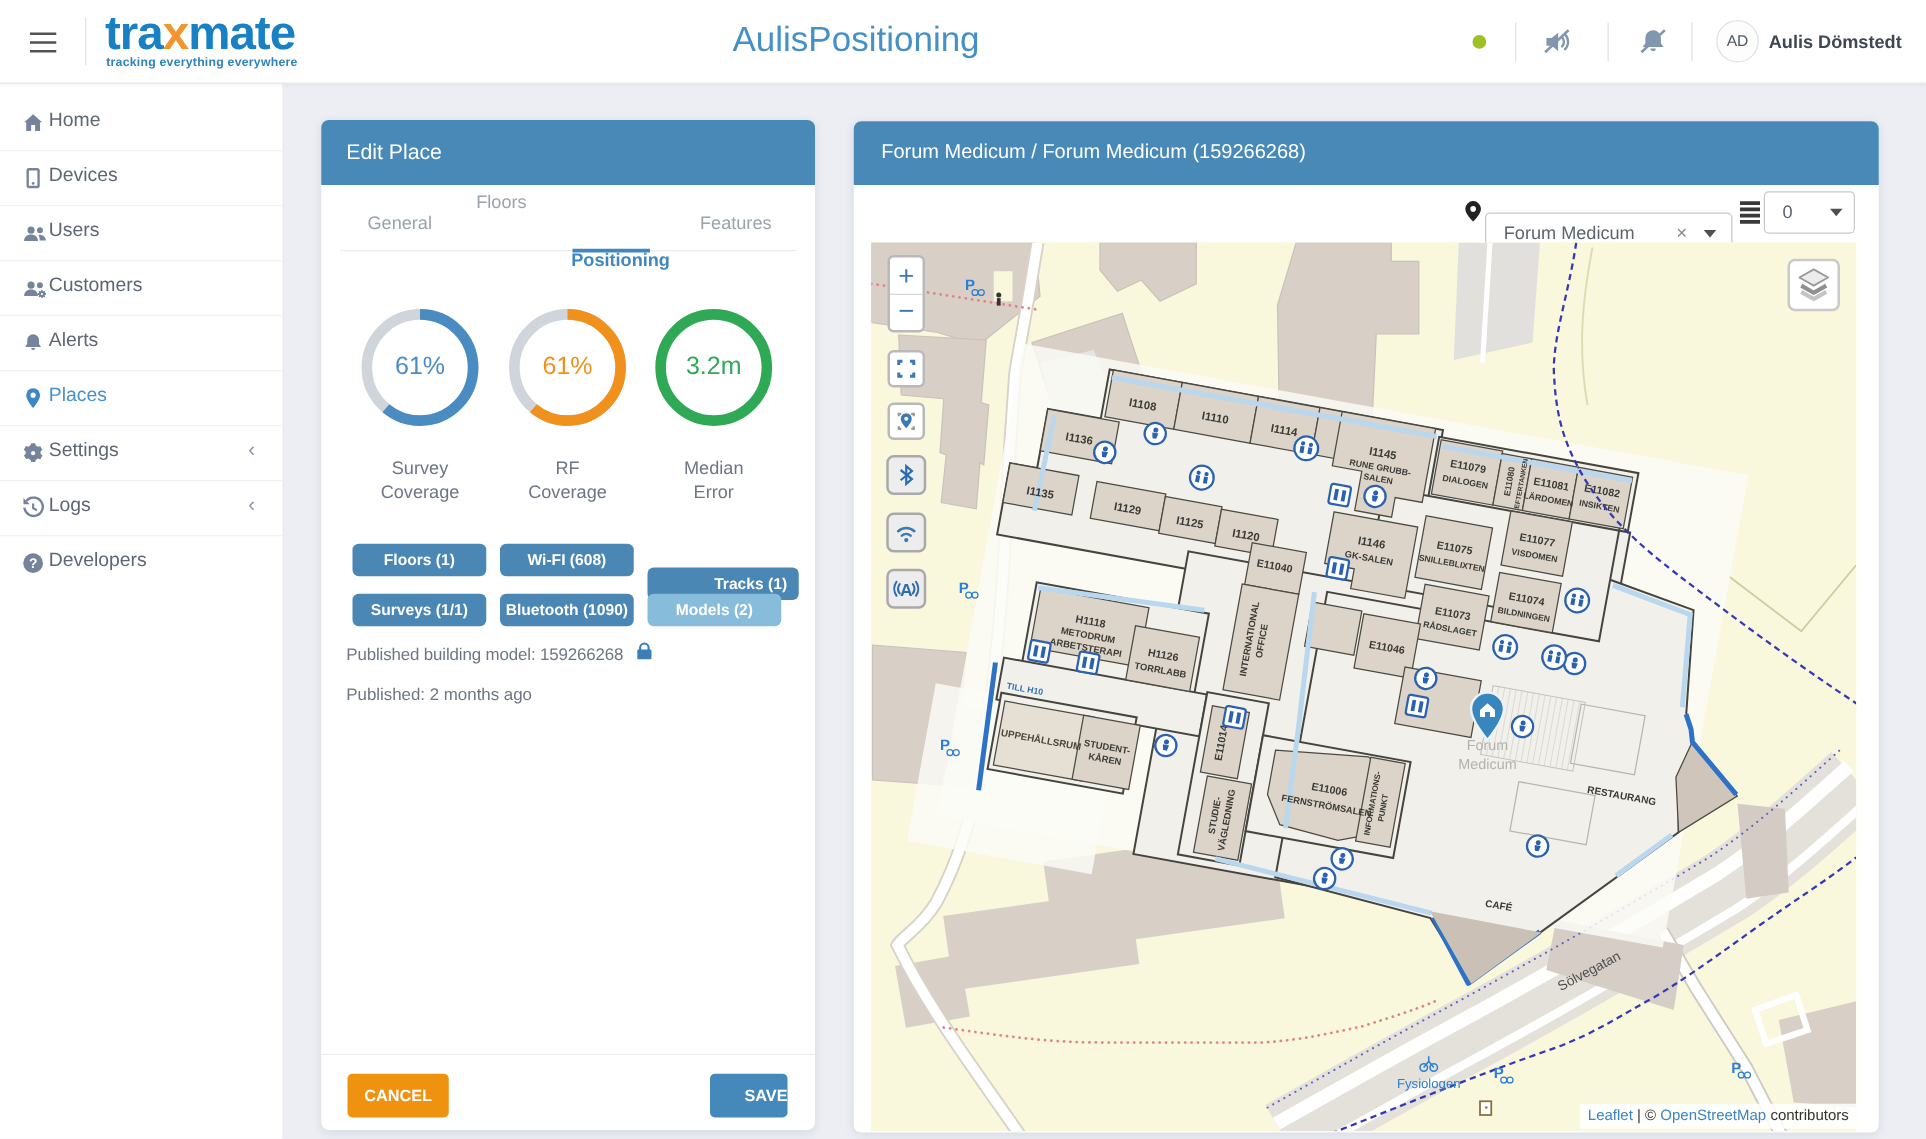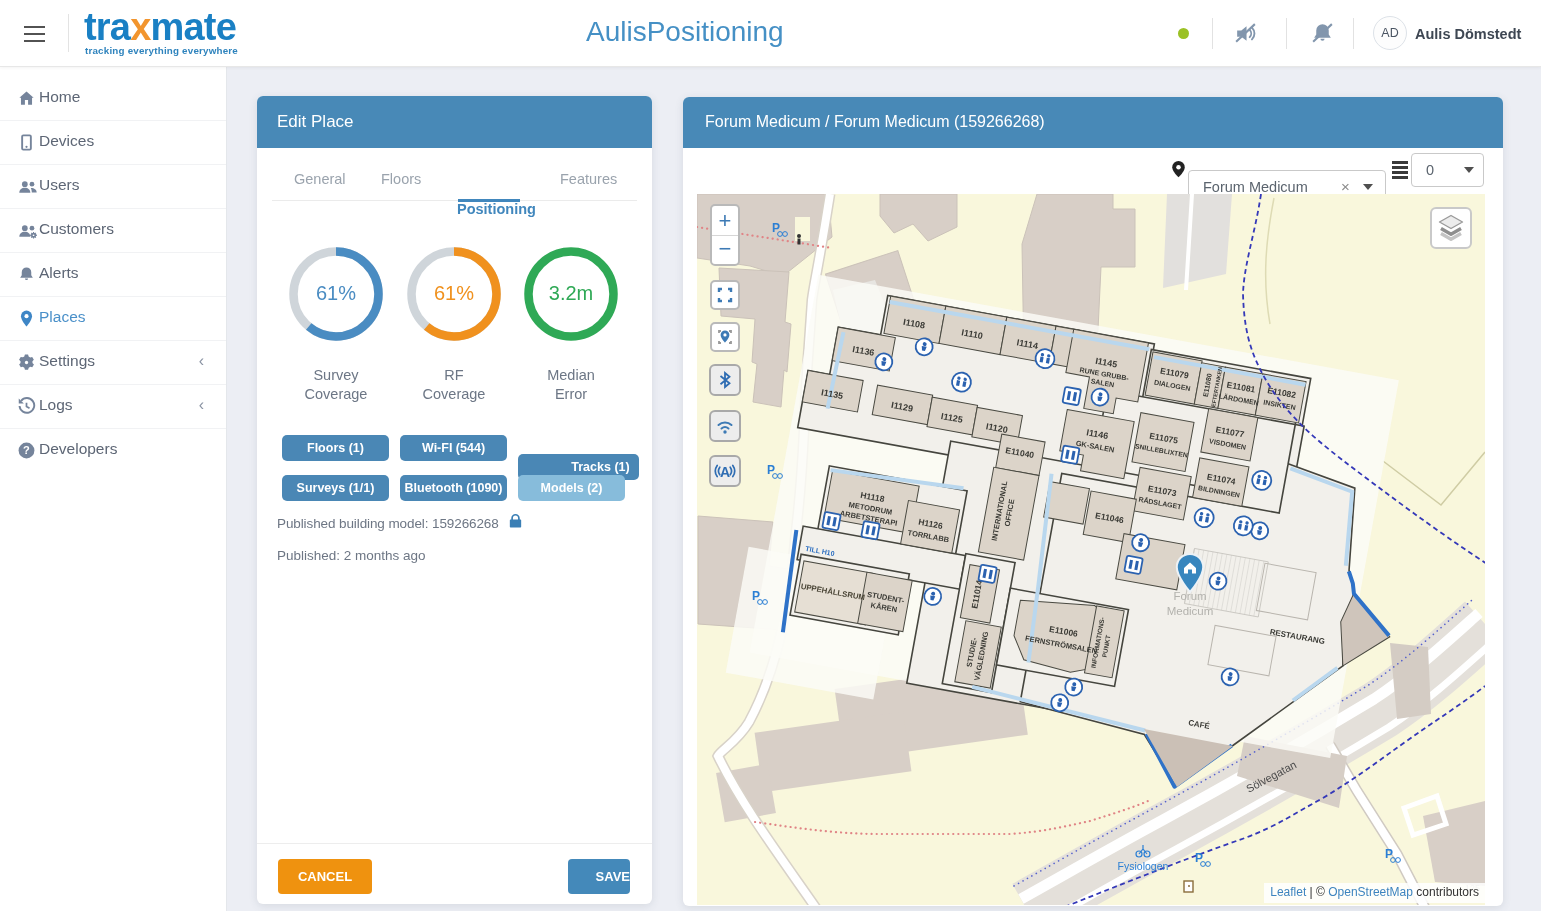--- a/index.html
+++ b/index.html
@@ -127,21 +127,21 @@
       </svg>
     <span class="lbl">Developers</span>
   </div>
 </div>
 
 <div class="card" id="card1" style="left:257px; top:96px; width:395px; height:808px;">
   <div class="cardhead">
       <div style="position:absolute; left:20px; top:16px; font-size:17px;">Edit Place</div>
     </div>
   <div class="abs" style="left:37px; top:75px; font-size:14.5px; color:#9aa3ad;">General</div>
-  <div class="abs" style="left:124px; top:75px; font-size:14.5px; color:#9aa3ad;">Floors</div>
+  <div class="abs" style="left:124px; top:58px; font-size:14.5px; color:#9aa3ad;">Floors</div>
   <div class="abs" style="left:200px; top:75px; font-size:14.5px; color:#4187bd; font-weight:bold;margin-top:30px;">Positioning</div>
   <div class="abs" style="left:303px; top:75px; font-size:14.5px; color:#9aa3ad;">Features</div>
   <div class="abs" style="left:15px; top:104px; width:365px; height:1px; background:#ebebeb;"></div>
   <div class="abs" style="left:201px; top:102.5px; width:62px; height:3.5px; background:#4187bd;"></div>
 
   <svg class="abs" style="left:29px; top:148px;" width="100" height="100" viewBox="0 0 100 100">
     <circle cx="50" cy="50" r="42.5" fill="none" stroke="#cfd5da" stroke-width="8.5"></circle>
     <circle cx="50" cy="50" r="42.5" fill="none" stroke="#4a8cc2" stroke-width="8.5" stroke-dasharray="162.89 104.15" transform="rotate(-90 50 50)"></circle>
   </svg>
   <div class="abs" style="left:29px; top:186px; width:100px; text-align:center; font-size:20px; color:#4a8cc2;">61%</div>
@@ -153,34 +153,34 @@
   <svg class="abs" style="left:264px; top:148px;" width="100" height="100" viewBox="0 0 100 100">
     <circle cx="50" cy="50" r="42.5" fill="none" stroke="#2fa956" stroke-width="8.5"></circle>
   </svg>
   <div class="abs" style="left:264px; top:186px; width:100px; text-align:center; font-size:20px; color:#2fa956;">3.2m</div>
 
   <div class="abs" style="left:29px; top:270px; width:100px; text-align:center; font-size:14.5px; color:#6c7685; line-height:19px;">Survey<br>Coverage</div>
   <div class="abs" style="left:147px; top:270px; width:100px; text-align:center; font-size:14.5px; color:#6c7685; line-height:19px;">RF<br>Coverage</div>
   <div class="abs" style="left:264px; top:270px; width:100px; text-align:center; font-size:14.5px; color:#6c7685; line-height:19px;">Median<br>Error</div>
 
   <div class="btn" style="left:25px; top:339px; width:107px;">Floors (1)</div>
-  <div class="btn" style="left:143px; top:339px; width:107px;">Wi-FI (544)</div>
+  <div class="btn" style="left:143px; top:339px; width:107px;">Wi-FI (608)</div>
   <div class="btn" style="left:261px; top:358px; width:121px;padding-left:44px;">Tracks (1)</div>
   <div class="btn" style="left:25px; top:379px; width:107px;">Surveys (1/1)</div>
   <div class="btn" style="left:143px; top:379px; width:107px;">Bluetooth (1090)</div>
   <div class="btn" style="left:261px; top:379px; width:107px; background:#87bcdb;">Models (2)</div>
 
   <div class="abs" style="left:20px; top:420px; font-size:13.5px; letter-spacing:-0.1px; color:#6d7684;">Published building model: 159266268</div>
   <svg class="abs" style="left:250px; top:416px;" width="17" height="18" viewBox="0 0 24 24">
     <path fill="#3b7fb5" d="M6 10V8a6 6 0 1 1 12 0v2h1a1 1 0 0 1 1 1v9a1 1 0 0 1-1 1H5a1 1 0 0 1-1-1v-9a1 1 0 0 1 1-1zm2.4 0h7.2V8a3.6 3.6 0 1 0-7.2 0z"></path>
   </svg>
   <div class="abs" style="left:20px; top:452px; font-size:13.5px; color:#6d7684;">Published: 2 months ago</div>
 
   <div class="abs" style="left:0; top:747px; width:395px; height:1px; background:#ededed;"></div>
-  <div class="abs" style="left:21px; top:763px; width:94px; height:35px; background:#ef920f; border-radius:4px; color:#fff; font-size:13px; font-weight:bold; text-align:center; line-height:35px;">CANCEL</div>
+  <div class="abs" style="left:21px; top:763px; width:81px; height:35px; background:#ef920f; border-radius:4px; color:#fff; font-size:13px; font-weight:bold; text-align:center; line-height:35px;">CANCEL</div>
   <div class="abs" style="left:311px; top:763px; width:62px; height:35px; background:#4489ba; border-radius:4px; color:#fff; font-size:13px; font-weight:bold; text-align:right; line-height:35px;">SAVE</div>
 </div>
 
 <div class="card" id="card2" style="left:683px; top:97px; width:820px; height:809px;">
   <div class="cardhead" style="height:51px;">
       <div style="position:absolute; left:22px; top:16px; font-size:16px;">Forum Medicum / Forum Medicum (159266268)</div>
     </div>
 
   <svg class="abs" style="left:488px; top:63px;" width="15" height="18" viewBox="0 0 24 28">
     <path fill="#222" d="M12 1a10 10 0 0 1 10 10c0 7-10 16-10 16S2 18 2 11A10 10 0 0 1 12 1z"></path>

